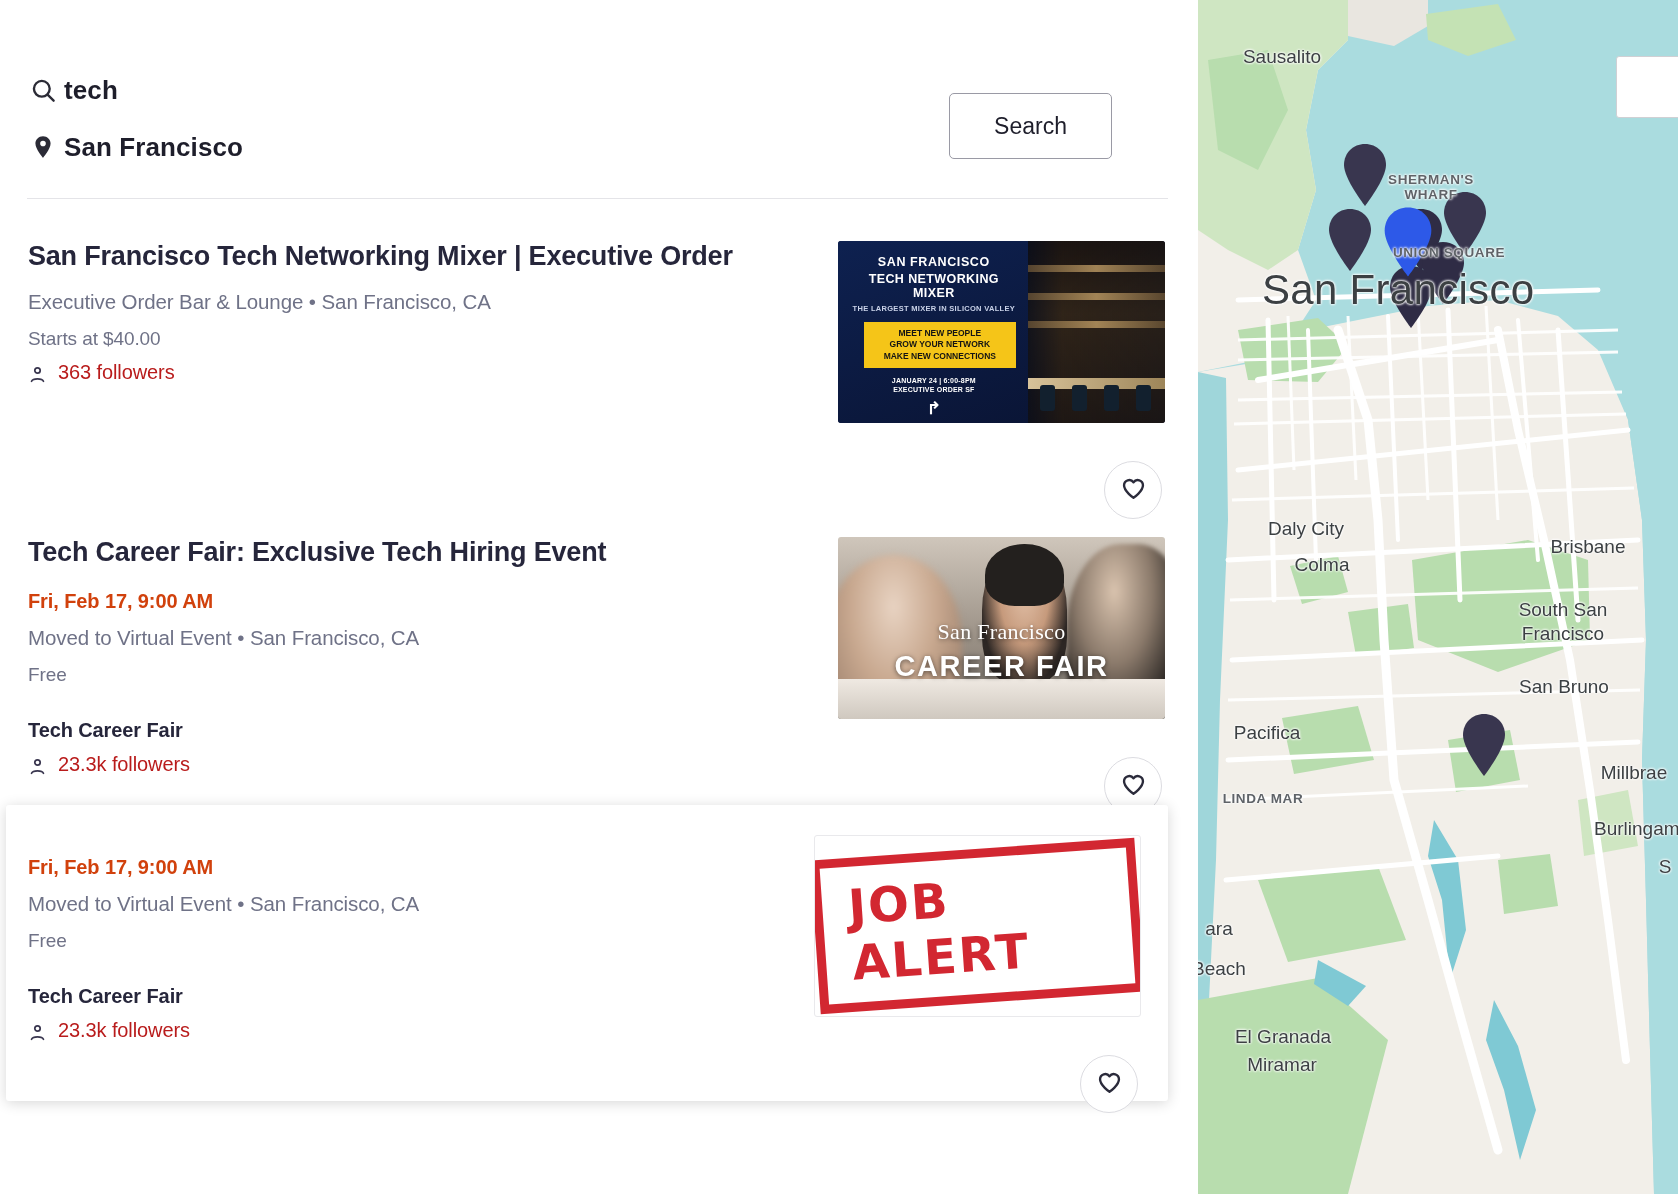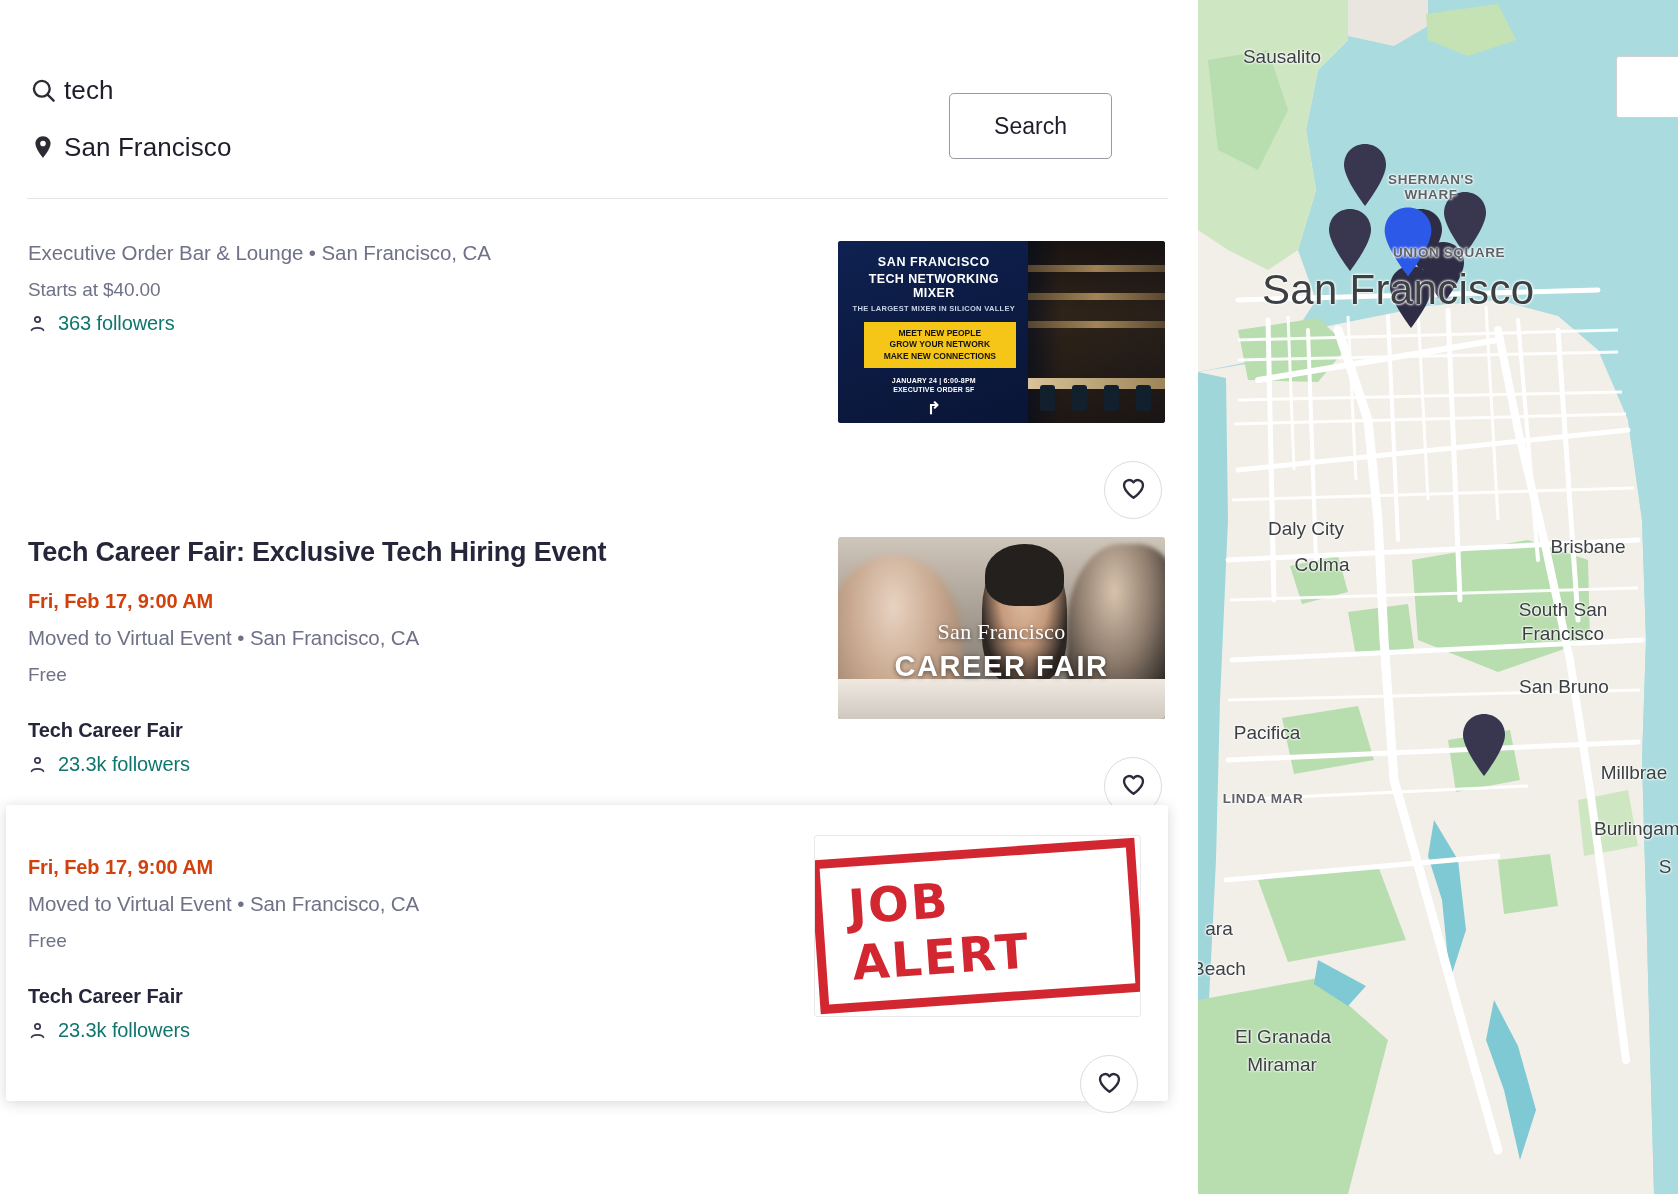--- a/index.html
+++ b/index.html
@@ -25,21 +25,21 @@
     display: flex; align-items: center;
     padding-left: 30px; height: 56px;
   }
   .search-row .ico {
     width: 34px; flex: 0 0 34px;
     display: flex; align-items: center;
     color: #2b2b36;
   }
   .search-row .txt {
     font-size: 26px; color: #1e1e2b;
-    font-weight: 400; letter-spacing: .1px;
+    font-weight: 700; letter-spacing: .1px;
   }
   .loc-row { height: 58px; }
   .search-btn {
     position: absolute; left: 949px; top: 93px;
     width: 163px; height: 66px;
     border: 1px solid #9a9aa5; border-radius: 5px;
     background: #fff; color: #1e1e2b;
     font-family: "Liberation Sans", sans-serif;
     font-size: 23px; cursor: pointer;
   }
@@ -83,23 +83,23 @@
   .ev-price {
     font-size: 19px; color: #6f7287;
     letter-spacing: -.1px;
   }
   .ev-org {
     font-size: 20px; font-weight: 700;
     color: #26263b; margin-top: 33px;
     letter-spacing: -.1px;
   }
   .ev-followers {
-    display: flex; align-items: center;
+    display: flex; align-items: flex-end;
     gap: 11px; margin-top: 11px;
-    font-size: 20px; color: #0f766e;
+    font-size: 20px; color: #b91c1c;
     font-weight: 400; letter-spacing: -.1px;
   }
   .ev-followers .fico { display: flex; color: #39364f; }
 
   .ev-right {
     position: relative;
     flex: 0 0 330px; margin-left: 24px;
   }
   .ev-thumb {
     width: 327px; height: 182px;
@@ -241,20 +241,21 @@
         <span class="txt">San Francisco</span>
       </div>
       <button class="search-btn">Search</button>
       <div class="divider"></div>
     </div>
 
     <div class="event-list">
 
       <div class="event">
         <div class="ev-info">
+          <div class="ev-title">San Francisco Tech Networking Mixer | Executive Order</div>
           <div class="ev-venue">Executive Order Bar &amp; Lounge • San Francisco, CA</div>
           <div class="ev-price">Starts at $40.00</div>
           <div class="ev-followers">
             <span class="fico">
               <svg width="19" height="19" viewBox="0 0 24 24" fill="none" stroke="currentColor" stroke-width="2.2" stroke-linecap="round">
                 <circle cx="12" cy="7" r="3.4"></circle>
                   <path d="M4.5 20.5c1.6-4 13.4-4 15 0"></path>
               </svg>
             </span>
             <span>363 followers</span>

